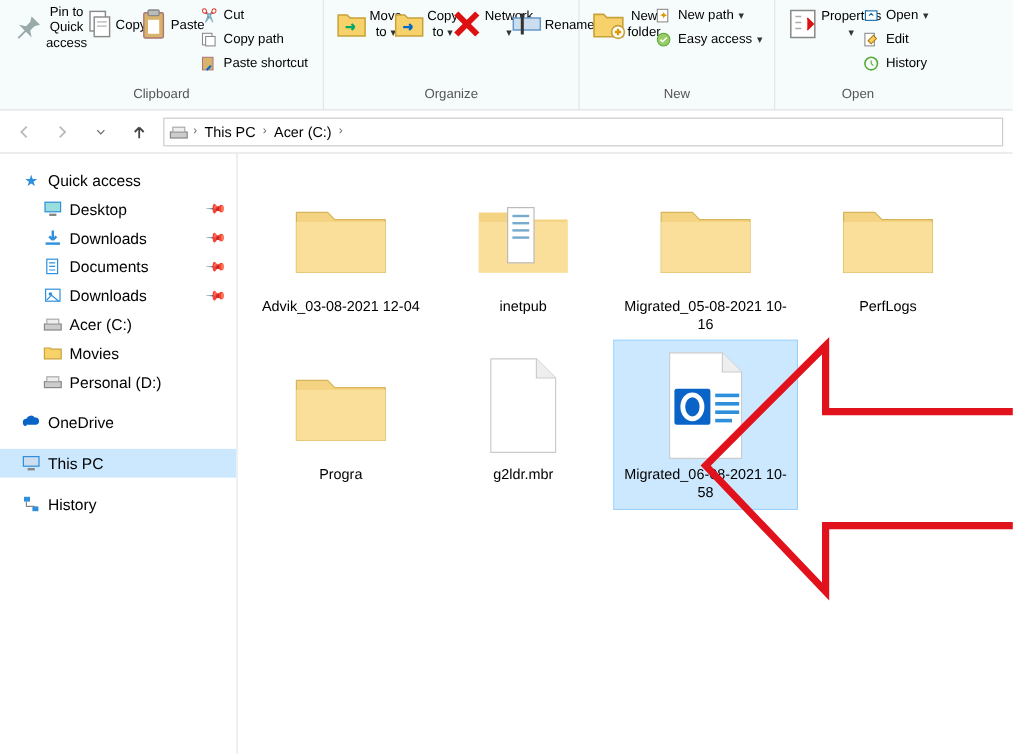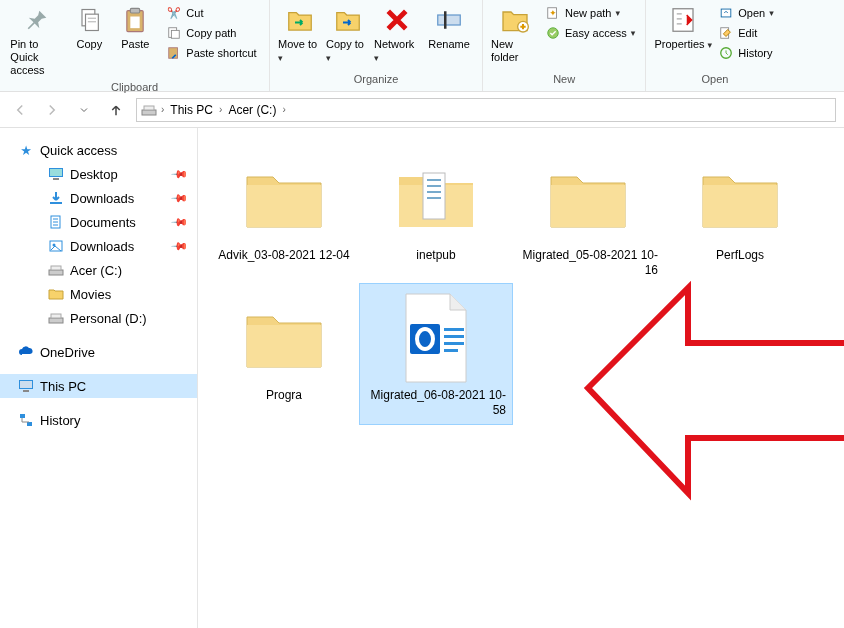--- a/index.html
+++ b/index.html
@@ -3,49 +3,49 @@
 <meta charset="utf-8">
 <style>
 * { box-sizing: border-box; margin: 0; padding: 0; font-family: "Segoe UI", Arial, sans-serif; }
 body { width: 844px; height: 628px; overflow: hidden; background: #fff; font-size: 12px; color: #000; }
 
 
 .ribbon { display: flex; background: #f6fbfc; border-bottom: 1px solid #e1e1e1; height: 92px; }
 .ribbon-group { display: flex; flex-direction: column; align-items: center; border-right: 1px solid #e5e5e5; padding: 2px 6px; }
 .ribbon-group-body { display: flex; flex: 1; align-items: flex-start; }
 .ribbon-group-label { font-size: 11px; color: #555; padding: 2px 0 4px; }
-.ribbon-btn-large { display: flex; flex-direction: column; align-items: center; justify-content: flex-start; width: 58px; padding: 2px 2px; cursor: default; text-align: left; }
+.ribbon-btn-large { display: flex; flex-direction: row; align-items: center; justify-content: flex-start; width: 58px; padding: 2px 2px; cursor: default; text-align: center; }
 .ribbon-btn-large .icon { width: 32px; height: 32px; margin-bottom: 2px; display:flex;align-items:center;justify-content:center; }
 .ribbon-btn-large .lbl { font-size: 11px; line-height: 13px; }
 .ribbon-col { display:flex; flex-direction:column; justify-content:flex-start; gap:2px; padding-top:2px; }
 .ribbon-btn-small { display:flex; align-items:center; gap:4px; font-size:11px; padding:1px 4px; cursor:default; white-space:nowrap; }
 .ribbon-btn-small .sicon { width:16px; height:16px; display:flex;align-items:center;justify-content:center; }
 .caret { font-size:9px; color:#333; }
 
 
 .navbar { display:flex; align-items:center; height:36px; padding:4px 8px; gap:8px; border-bottom:1px solid #e1e1e1; }
 .nav-arrow { width:24px; height:24px; display:flex; align-items:center; justify-content:center; color:#888; cursor:default; }
 .nav-arrow.disabled { color:#ccc; }
 .breadcrumb { display:flex; align-items:center; border:1px solid #ccc; height:24px; flex:1; padding:0 4px; gap:4px; font-size:12px; }
 .bc-sep { color:#666; font-size:10px; }
 .bc-item { padding:0 2px; cursor:default; }
 
 
 .main { display:flex; height: calc(628px - 92px - 36px); }
 .sidebar { width:198px; border-right:1px solid #e5e5e5; padding-top:10px; overflow:hidden; }
 .side-item { display:flex; align-items:center; gap:6px; padding:4px 10px 4px 18px; font-size:13px; cursor:default; }
-.side-item.sub { padding-left:48px; }
+.side-item.sub { padding-left:36px; }
 .side-item.selected { background:#cce8ff; }
 .pin { margin-left:auto; color:#888; font-size:11px; transform:rotate(45deg); }
 .side-sep { height:10px; }
 .side-icon { width:16px; height:16px; display:flex;align-items:center;justify-content:center; }
 
 .content { flex:1; position:relative; padding:16px 10px; }
 .items { display:flex; flex-wrap:wrap; gap:0; align-content:flex-start; }
-.file-item { width:152px; display:flex; flex-direction:column; align-items:center; padding:6px 4px; cursor:default; text-align:right; }
+.file-item { width:152px; display:flex; flex-direction:column; align-items:center; padding:6px 4px; cursor:default; text-align:center; }
 .file-item.selected { background:#cce8ff; outline:1px solid #99d1ff; }
 .file-icon-wrap { width:96px; height:96px; display:flex; align-items:center; justify-content:center; }
 .file-label { font-size:12px; line-height:15px; max-width:140px; word-wrap:break-word; margin-top:2px; }
 
 
 .annot { position:absolute; pointer-events:none; }
 
 </style>
 </head>
 <body>
@@ -431,20 +431,29 @@
         <div class="file-item">
           <div class="file-icon-wrap">
             <svg width="86" height="70" viewBox="0 0 86 70">
               <path d="M6 14h26l6 6h42v44H6z" fill="#f4d483"></path>
               <path d="M6 14h26l6 6h42v44H6z" fill="none" stroke="#d6b55a"></path>
               <path d="M6 22h74v42H6z" fill="#f9df9a"></path>
             </svg>
           </div>
           <div class="file-label">Progra</div>
         </div>
+        <div class="file-item">
+          <div class="file-icon-wrap">
+            <svg width="70" height="86" viewBox="0 0 70 86">
+              <path d="M8 4h38l16 16v62H8z" fill="#fff" stroke="#ccc"></path>
+              <path d="M46 4v16h16" fill="#eee" stroke="#ccc"></path>
+            </svg>
+          </div>
+          <div class="file-label">g2ldr.mbr</div>
+        </div>
         <div class="file-item selected">
           <div class="file-icon-wrap">
             <svg width="80" height="96" viewBox="0 0 80 96">
               <path d="M10 4h44l16 16v72H10z" fill="#fff" stroke="#ccc"></path>
               <path d="M54 4v16h16" fill="#eee" stroke="#ccc"></path>
               <rect x="14" y="34" width="30" height="30" rx="2" fill="#0a64c8"></rect>
               <ellipse cx="29" cy="49" rx="8" ry="10" fill="none" stroke="#fff" stroke-width="4"></ellipse>
               <rect x="48" y="38" width="20" height="3" fill="#2e8fdd"></rect>
               <rect x="48" y="45" width="20" height="3" fill="#2e8fdd"></rect>
               <rect x="48" y="52" width="20" height="3" fill="#2e8fdd"></rect>

